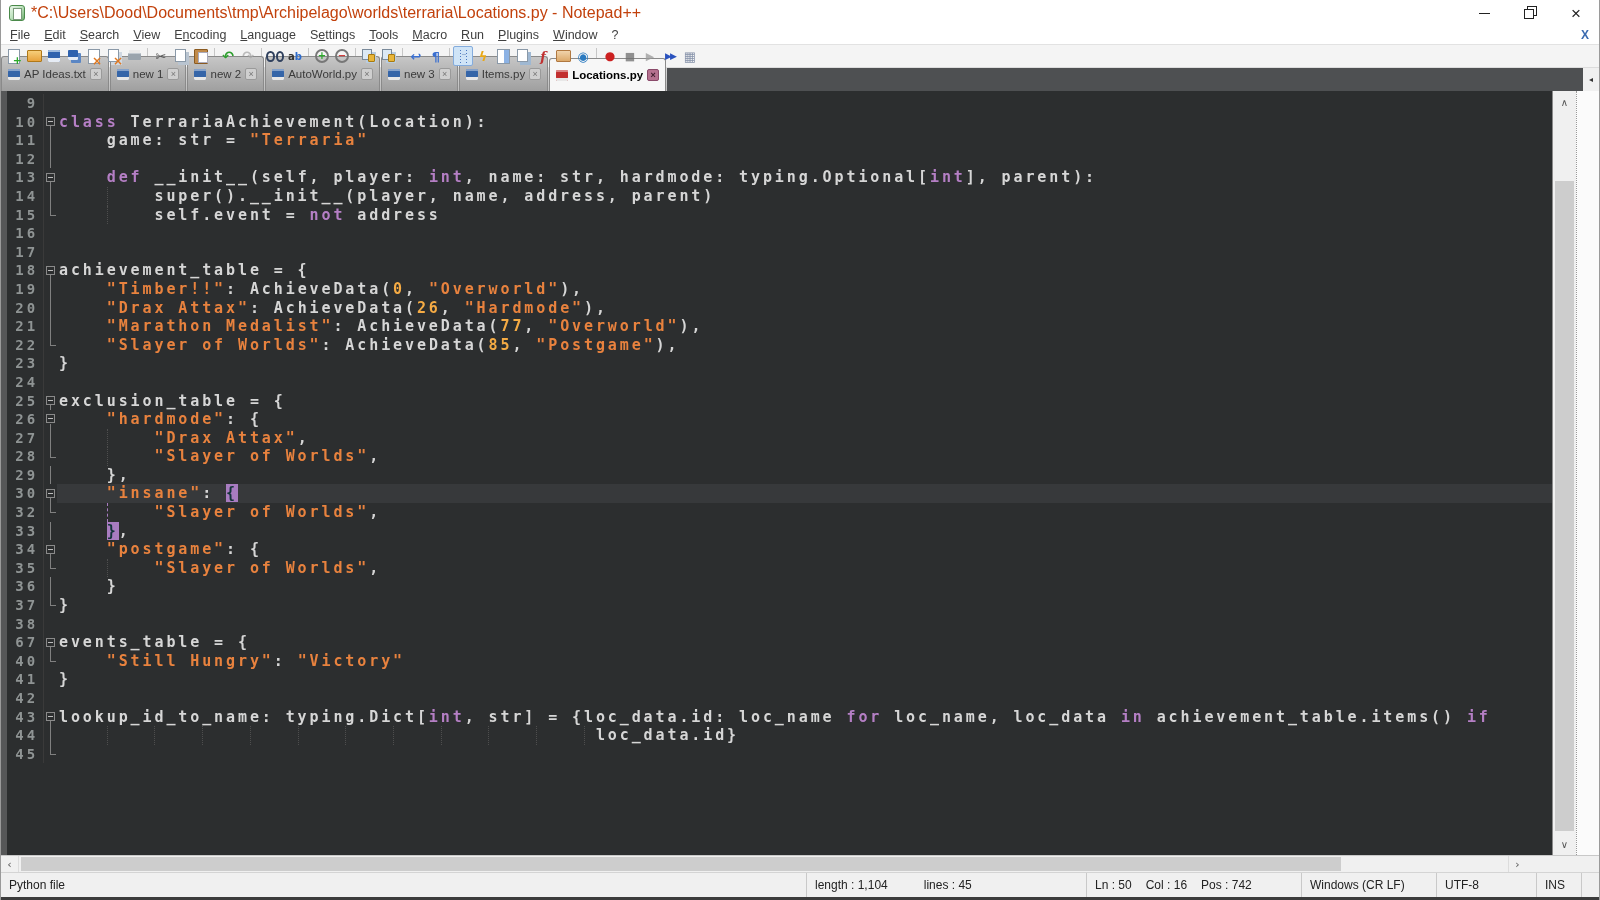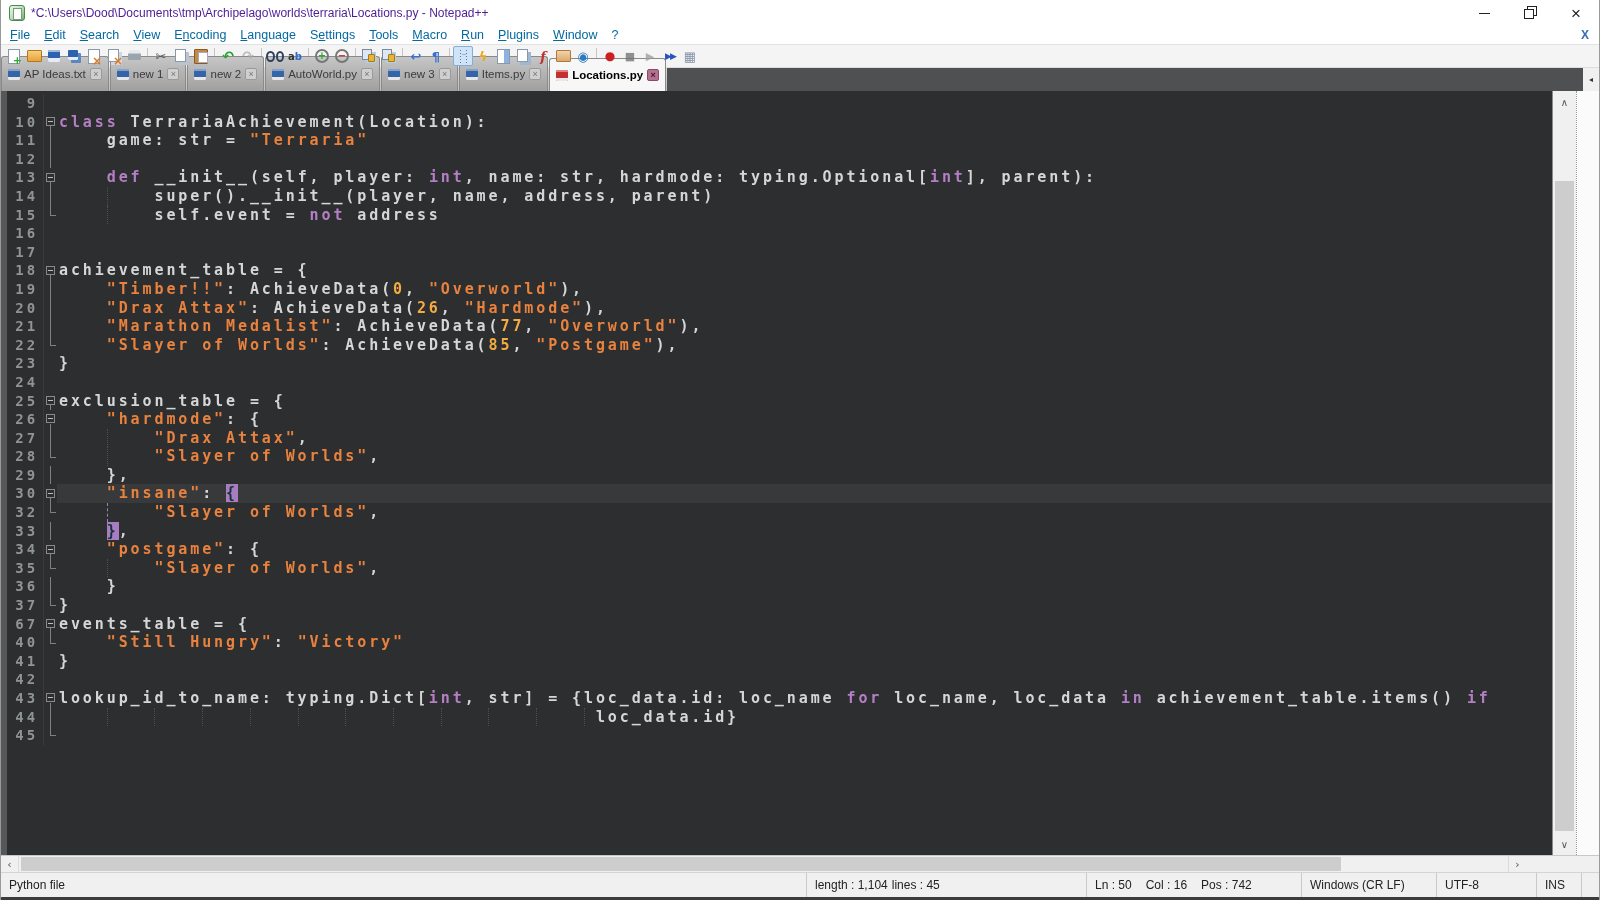--- a/index.html
+++ b/index.html
@@ -7,31 +7,31 @@
     font-family:"Liberation Sans", sans-serif; }
   .window { width:1600px; height:900px; display:flex; flex-direction:column;
     border-left:1px solid #9a9a9a; border-right:1px solid #9a9a9a; }
 
   
   .titlebar { height:26px; background:#fff; display:flex; align-items:center; flex:0 0 auto; }
   .npp-ico { width:16px; height:16px; margin:0 6px 0 8px; border:1px solid #4a8a4a; border-radius:3px;
     background:linear-gradient(135deg,#eaf6ea 0%,#bfe3bf 45%,#6fae6f 100%); position:relative; }
   .npp-ico::after{ content:""; position:absolute; right:2px; top:2px; width:7px; height:10px;
     background:#fff; border:1px solid #7a9a7a; }
-  .title-text { font-size:12px; color:#4c1d95; }
+  .title-text { font-size:16px; color:#c2410c; }
   .wc-group { margin-left:auto; display:flex; height:26px; }
   .wc { width:46px; height:26px; display:flex; align-items:center; justify-content:center; }
   .wc-min::before { content:""; width:11px; height:1px; background:#222; }
   .wc-restore::before { content:""; width:8px; height:8px; border:1px solid #222; margin:2px 0 0 -3px;
     box-shadow:3px -3px 0 -1px #fff, 3px -3px 0 0 #222; }
   .wc-close::before { content:"×"; font-size:17px; color:#222; line-height:1; }
 
   
   .menubar { height:18px; background:#fff; display:flex; align-items:center; padding-left:2px; flex:0 0 auto; }
-  .menu-item { font-size:12.5px; color:#0369a1; padding:1px 7px; cursor:default; }
+  .menu-item { font-size:12.5px; color:#404040; padding:1px 7px; cursor:default; }
   .menu-item u { text-decoration:underline; }
   .menu-close-x { margin-left:auto; margin-right:10px; color:#3b6bb0; font-weight:bold; font-size:12px; }
 
   
   .toolbar { height:24px; background:#f4f4f4; border-top:1px solid #e2e2e2; border-bottom:1px solid #dcdcdc;
     display:flex; align-items:center; padding-left:3px; flex:0 0 auto; }
   .sep { width:1px; height:16px; background:#c6c6c6; margin:0 3px; }
   .tbi { width:20px; height:20px; display:inline-flex; align-items:center; justify-content:center;
     position:relative; border:1px solid transparent; border-radius:2px;
     font-family:"DejaVu Sans", sans-serif; }
@@ -135,21 +135,21 @@
   .hs-arrow.r { border-left:1px solid #dcdcdc; border-right:none; }
   .hs-track { width:1489px; position:relative; }
   .hs-thumb { position:absolute; top:1px; bottom:1px; left:2px; width:1320px; background:#cdcdcd; }
   .hs-corner { flex:1; background:#f0f0f0; }
 
   
   .statusbar { height:25px; background:#f0f0f0; border-top:1px solid #d4d4d4; display:flex; align-items:stretch;
     font-size:12px; color:#222; flex:0 0 auto; }
   .sb-sec { display:flex; align-items:center; padding:0 8px; border-left:1px solid #c9c9c9;text-align:center; }
   .sb-doc { flex:1; border-left:none; }
-  .sb-len { width:280px; gap:4px; } .sb-pos { width:215px; gap:14px; }
+  .sb-len { width:280px; gap:36px; } .sb-pos { width:215px; gap:14px; }
   .sb-eol { width:135px; } .sb-enc { width:100px; } .sb-ins { width:45px; }
   .sb-grip { width:18px; border-left:1px solid #c9c9c9; }
   .bottom-edge { height:3px; background:#3c3c3c; flex:0 0 auto; }
 </style>
 </head>
 <body>
 
 <div class="window">
 
   <div class="titlebar">
@@ -456,20 +456,25 @@
             <span class="code"><span class="t-d">    }</span></span>
           </div>
           <div class="ln-row">
             <span class="ln-num">37</span>
             <span class="fm e">
               <span class="vline"></span>
             </span>
             <span class="code"><span class="t-d">}</span></span>
           </div>
           <div class="ln-row">
+            <span class="ln-num">38</span>
+            <span class="fm"></span>
+            <span class="code"></span>
+          </div>
+          <div class="ln-row">
             <span class="ln-num">67</span>
             <span class="fm b">
               <span class="vline"></span>
               <span class="fbox"></span>
             </span>
             <span class="code"><span class="t-d">events_table = {</span></span>
           </div>
           <div class="ln-row">
             <span class="ln-num">40</span>
             <span class="fm e">

